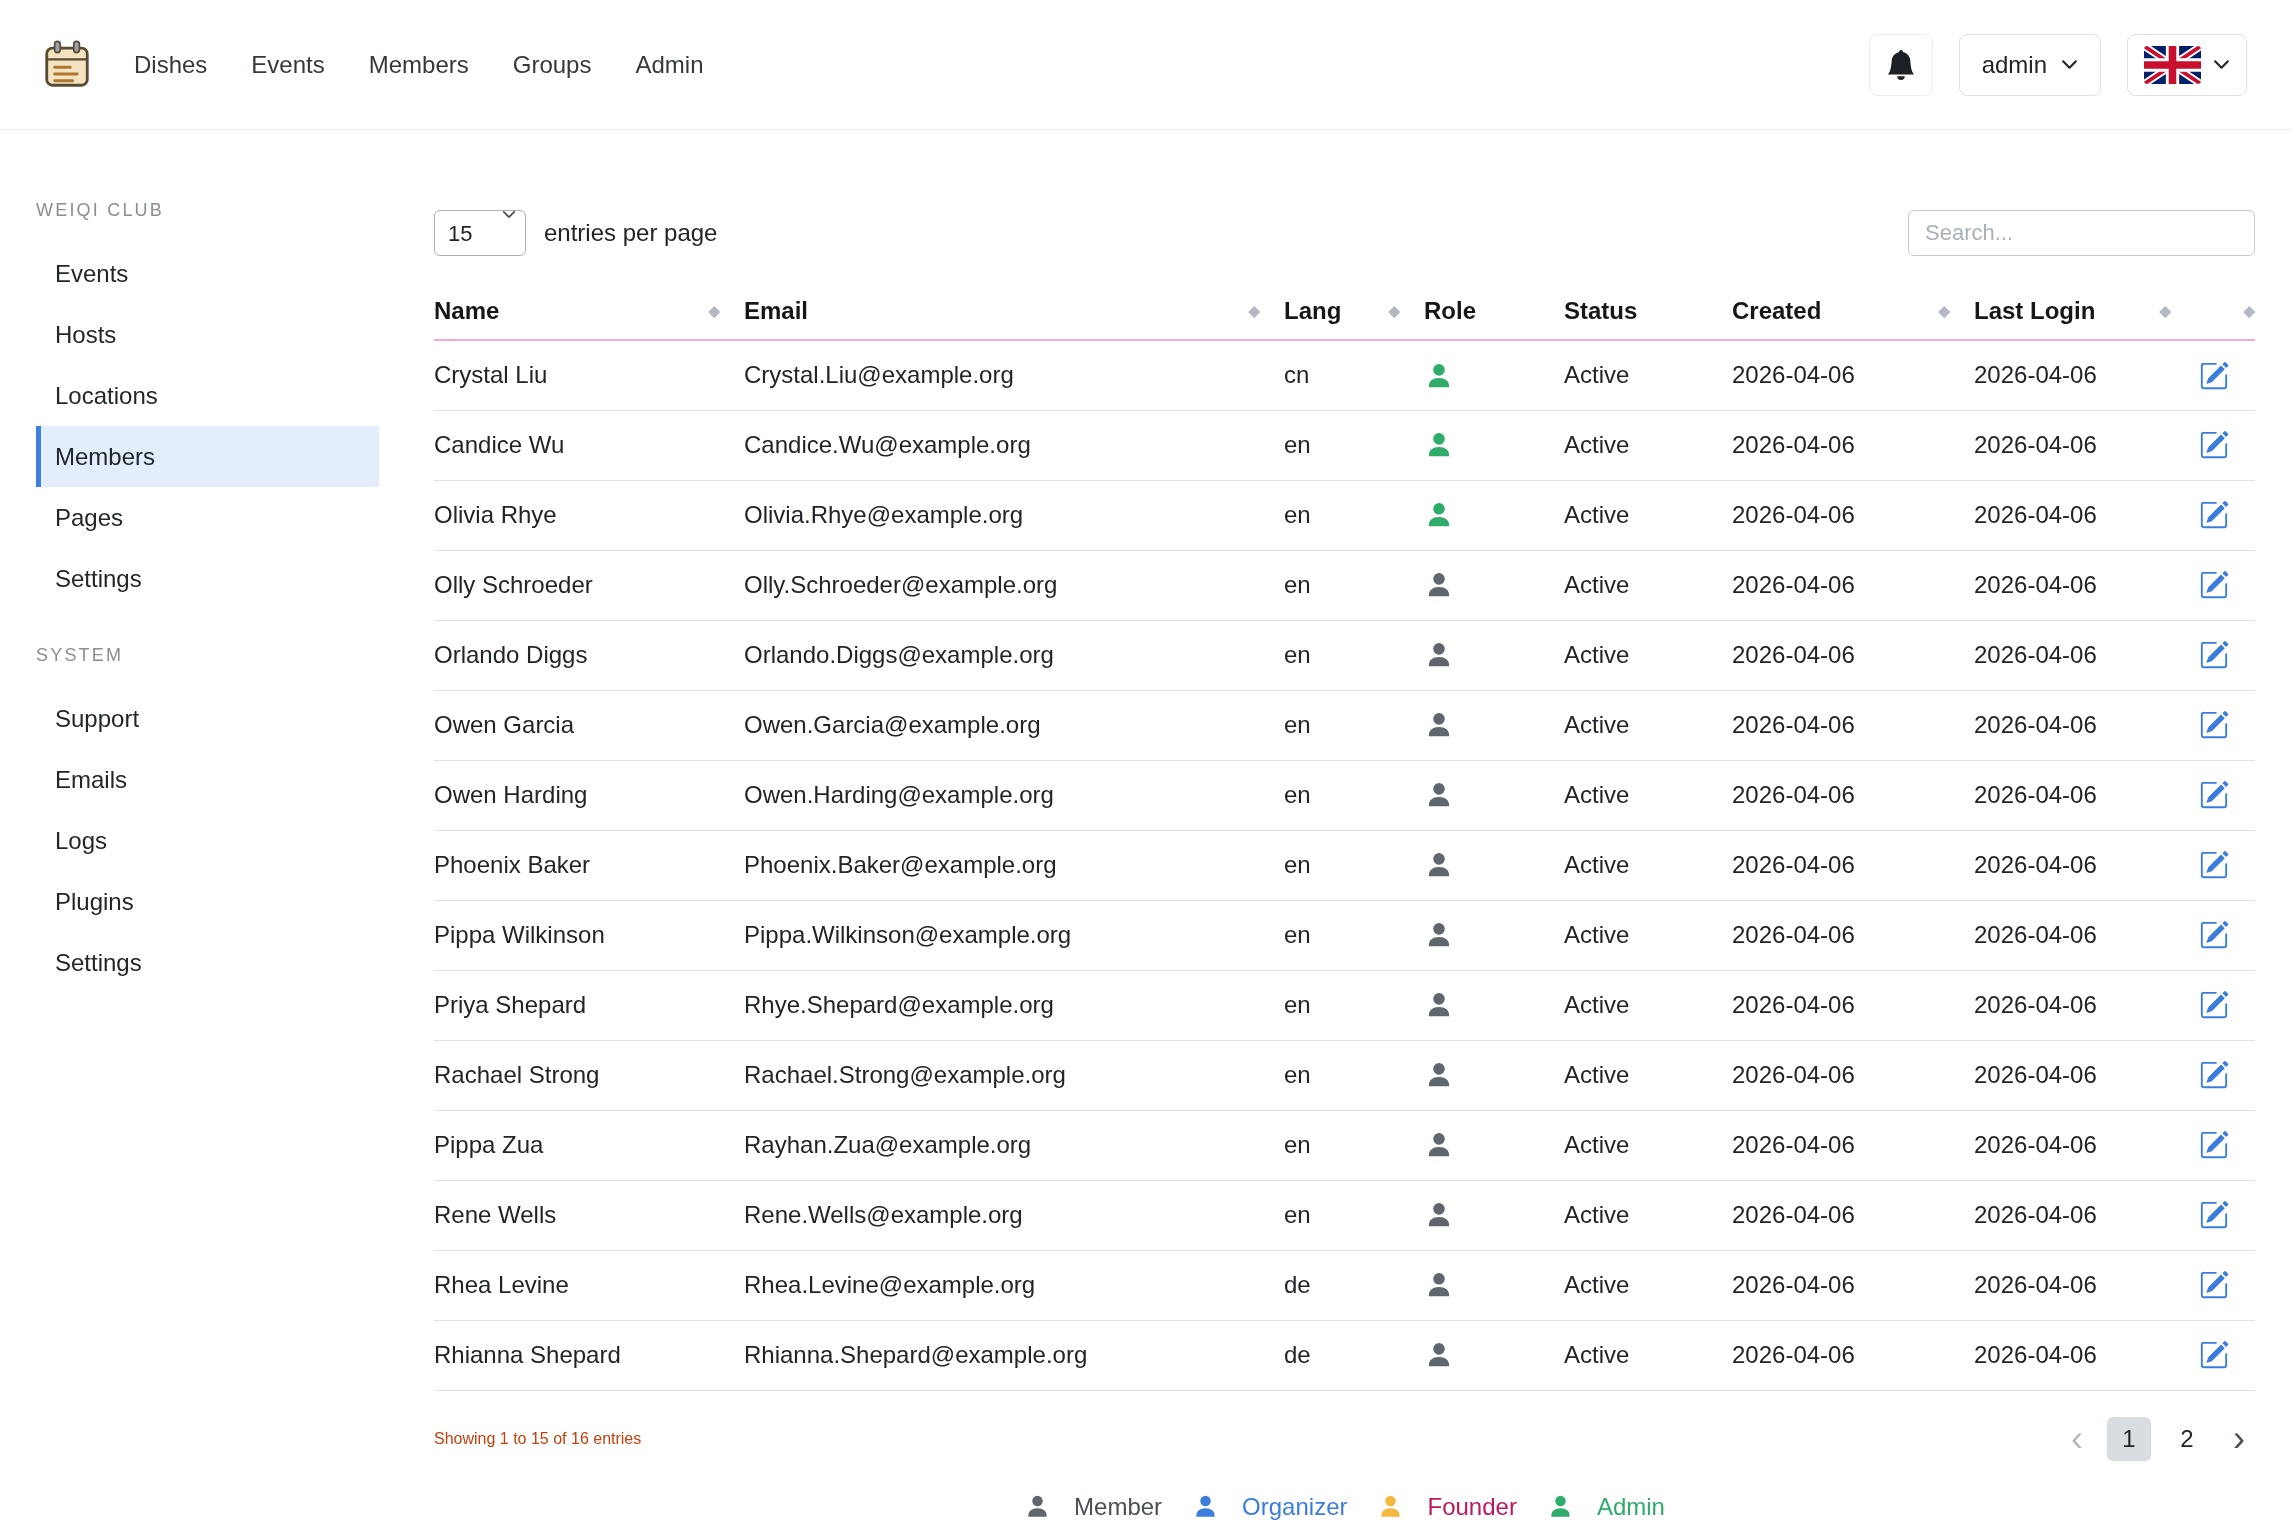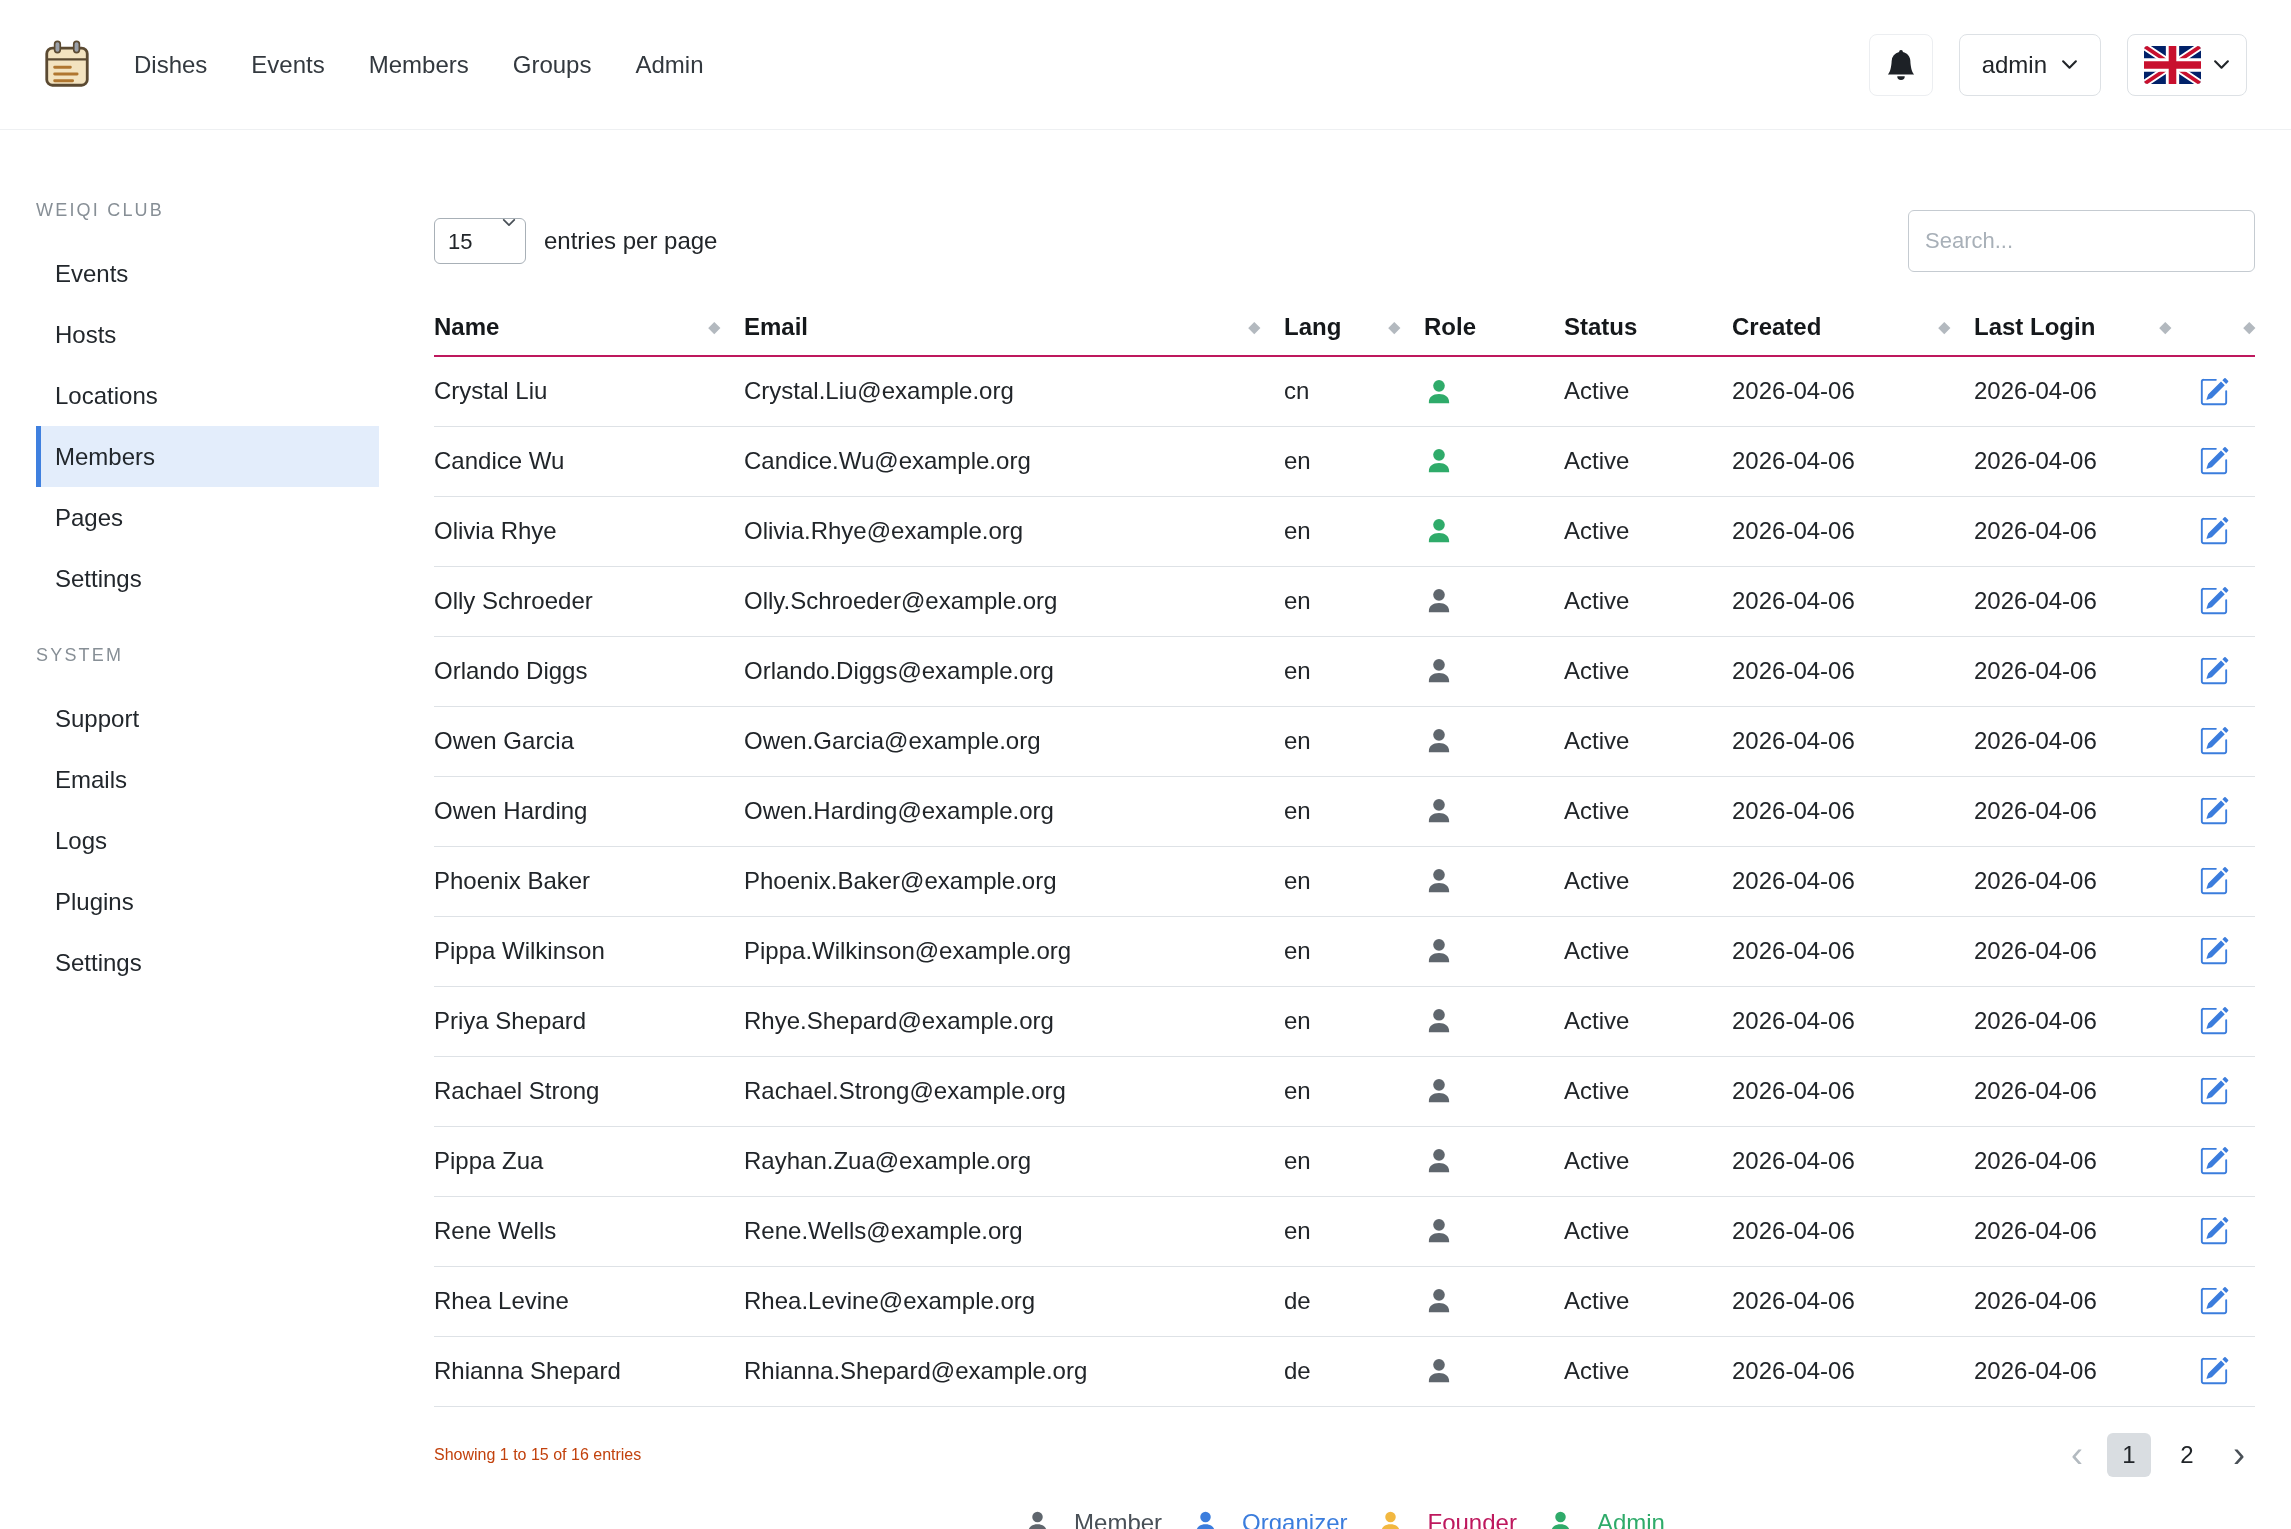--- a/index.html
+++ b/index.html
@@ -58,31 +58,31 @@
   .select-wrap { position: relative; display: inline-flex; align-items: flex-start; }
   select.entries {
     appearance: none; -webkit-appearance: none;
     width: 92px; height: 46px; border: 1px solid #a8b0b7; border-radius: 6px;
     background: #fff; font-size: 22px; padding: 0 30px 0 13px; color: #212529;
     font-family: inherit; cursor: pointer;
   }
   .select-chevron { position: absolute; right: 10px; pointer-events: none; display: flex; }
   .entries-label { margin-left: 18px; font-size: 24px; font-weight: 500; color: #212529; }
   .search-input {
-    margin-left: auto; width: 347px; height: 62px;
+    margin-left: auto; width: 347px; height: 46px;
     border: 1px solid #c5cbd1; border-radius: 6px; padding: 0 16px;
     font-size: 22px; color: #212529; font-family: inherit; outline: none;
   }
   .search-input::placeholder { color: #a8b0b8; }
 
   
   table { width: 100%; border-collapse: collapse; margin-top: 26px; table-layout: fixed; }
   th {
     text-align: left; height: 58px; padding: 0 24px 0 0;
-    border-bottom: 2px solid #be185d;
+    border-bottom: 2px solid #f9a8d4;
     font-size: 24px; font-weight: 700; color: #15181b; cursor: pointer;
   }
   .th-inner { display: flex; align-items: center; justify-content: space-between; }
   .th-inner-end { display: flex; align-items: center; justify-content: flex-end; }
   .sort-icon { font-size: 15px; color: #b3b9bf; line-height: 1; }
   .sort-icon::after { content: "◆"; }
   td {
     height: 70px; border-bottom: 1px solid #dee2e6;
     font-size: 24px; color: #212529; padding: 0 24px 0 0;
     white-space: nowrap; overflow: hidden; vertical-align: middle;

